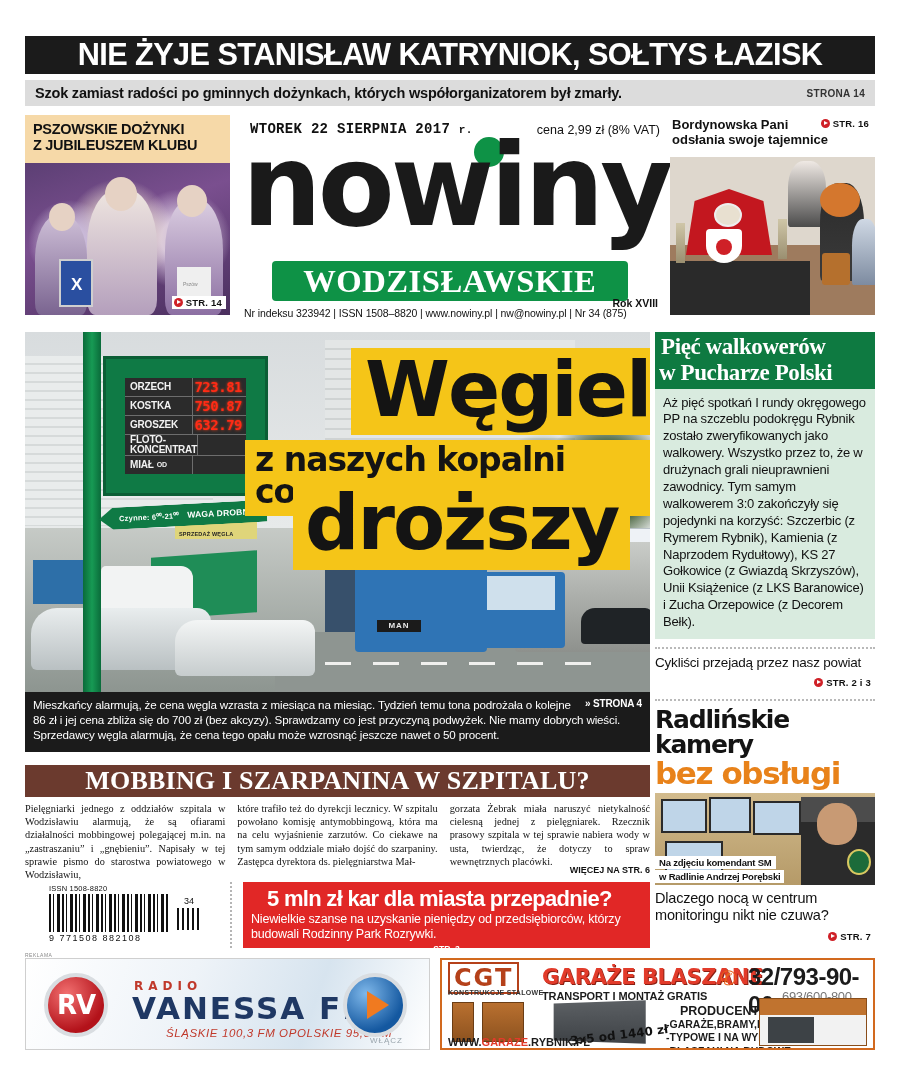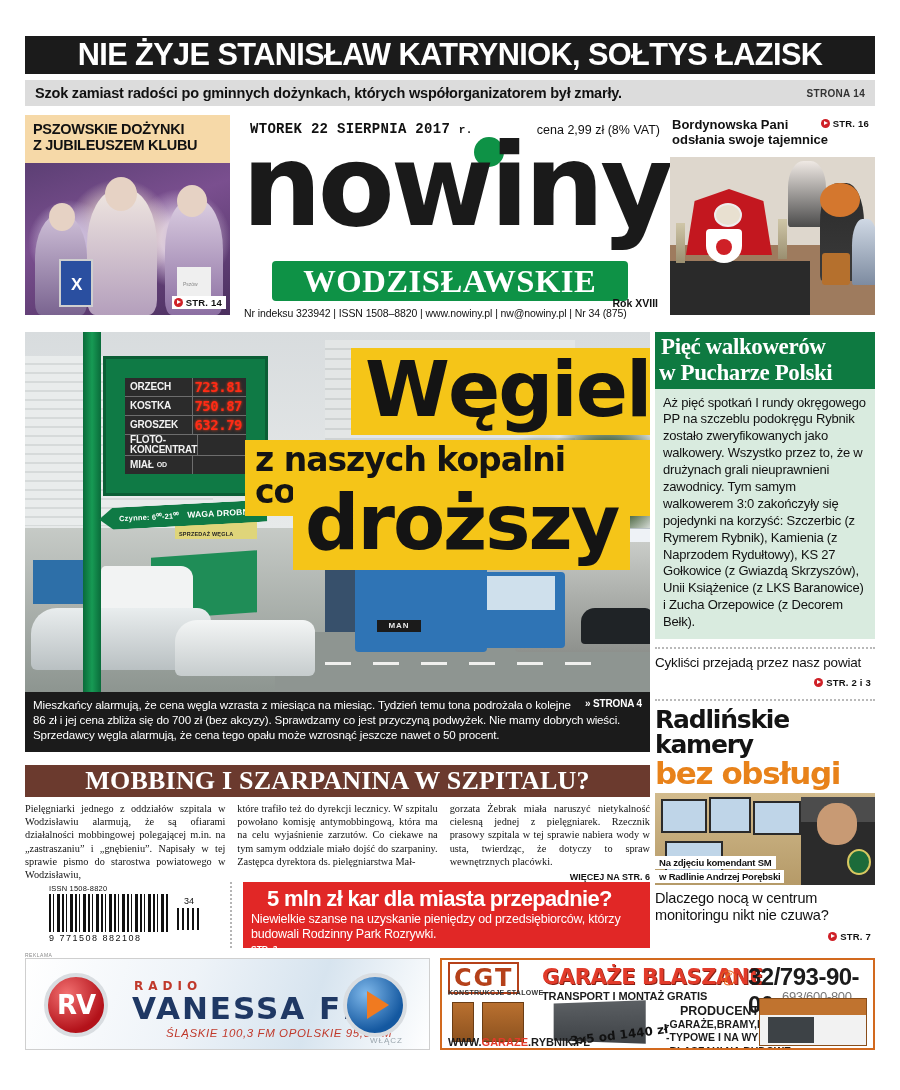--- a/index.html
+++ b/index.html
@@ -224,38 +224,38 @@
                  padding:1px 4px; margin-top:1px; letter-spacing:-0.2px; width:max-content;}
   .rail-t4 { font-size:14.5px; line-height:1.18; color:#111; margin-top:5px; letter-spacing:-0.2px;}
 
   
   .mobbing { position:absolute; left:25px; top:765px; width:625px; height:112px; }
   .mobbing-head { background:#6b3a2e; height:32px; display:flex; align-items:center; justify-content:center; }
   .mobbing-head span { color:#fff; font-family:"Liberation Serif", serif; font-weight:bold; font-size:26px; letter-spacing:0.2px; }
   .mobbing-cols { display:flex; gap:12px; padding-top:5px; }
   .mobbing-cols .col { flex:1; font-family:"Liberation Serif", serif; font-size:10.3px;
                        line-height:1.28; text-align:justify; color:#111; }
-  .mobbing-cols .more { font-family:"Liberation Sans", sans-serif; font-weight:bold; font-size:9px; float:right; margin-top:17px; }
+  .mobbing-cols .more { font-family:"Liberation Sans", sans-serif; font-weight:bold; font-size:9px; float:right; margin-top:10px; }
 
   
   .bottom-row { position:absolute; left:25px; top:882px; width:625px; height:68px; }
   .barcode-box { position:absolute; left:24px; top:2px; width:150px; height:62px; }
   .bc-issn { font-size:7.5px; color:#111; letter-spacing:0.2px; margin-bottom:1px; }
   .bc-bars { height:38px; width:120px;
     background:repeating-linear-gradient(90deg,#111 0 2px,#fff 2px 4px,#111 4px 5px,#fff 5px 8px,#111 8px 11px,#fff 11px 13px); }
   .bc-num { font-size:9px; letter-spacing:1.5px; color:#111; margin-top:1px; font-family:"Liberation Sans", sans-serif; }
   .bc-side { position:absolute; left:128px; top:12px; width:24px; }
   .bc-side-num { font-size:9px; text-align:center; color:#111; }
   .bc-side-bars { height:22px; width:24px; margin-top:2px;
      background:repeating-linear-gradient(90deg,#111 0 2px,#fff 2px 5px); }
   .vdots { position:absolute; left:205px; top:0; width:2px; height:66px; border-left:2px dotted #b5b5b5; }
   .red-teaser { position:absolute; left:218px; top:0; width:407px; height:66px; background:#e12726; color:#fff; padding:5px 8px; }
   .rt-h { font-size:22px; font-weight:bold; letter-spacing:-0.7px; line-height:1.05;margin-left:16px; }
   .rt-s { font-size:12.5px; line-height:1.22; margin-top:2px; letter-spacing:-0.2px; }
-  .rt-str { font-size:8.5px; font-weight:bold; text-align:left; margin-top:1px; }
+  .rt-str { font-size:8.5px; font-weight:bold; text-align:center; margin-top:1px; }
 
   
   .ad-label { position:absolute; left:25px; top:952px; font-size:5px; color:#888; letter-spacing:0.5px; }
   .ad-left { position:absolute; left:25px; top:958px; width:405px; height:92px; border:1px solid #cfcfcf;
              background:linear-gradient(110deg,#ffffff 0%, #eef3f8 40%, #d7e4ef 70%, #ffffff 100%); overflow:hidden; }
   .rv-circle { position:absolute; left:18px; top:14px; width:64px; height:64px; border-radius:50%;
                background:radial-gradient(circle at 34% 30%, #f27070, #b3121a 70%); border:4px solid #d9dde1;
                display:flex; align-items:center; justify-content:center; }
   .rv-circle span { color:#fff; font-weight:bold; font-size:26px; font-family:"DejaVu Sans", sans-serif; letter-spacing:-1px;}
   .rv-radio { position:absolute; left:108px; top:20px; font-size:12px; font-weight:bold; color:#c0392b;

